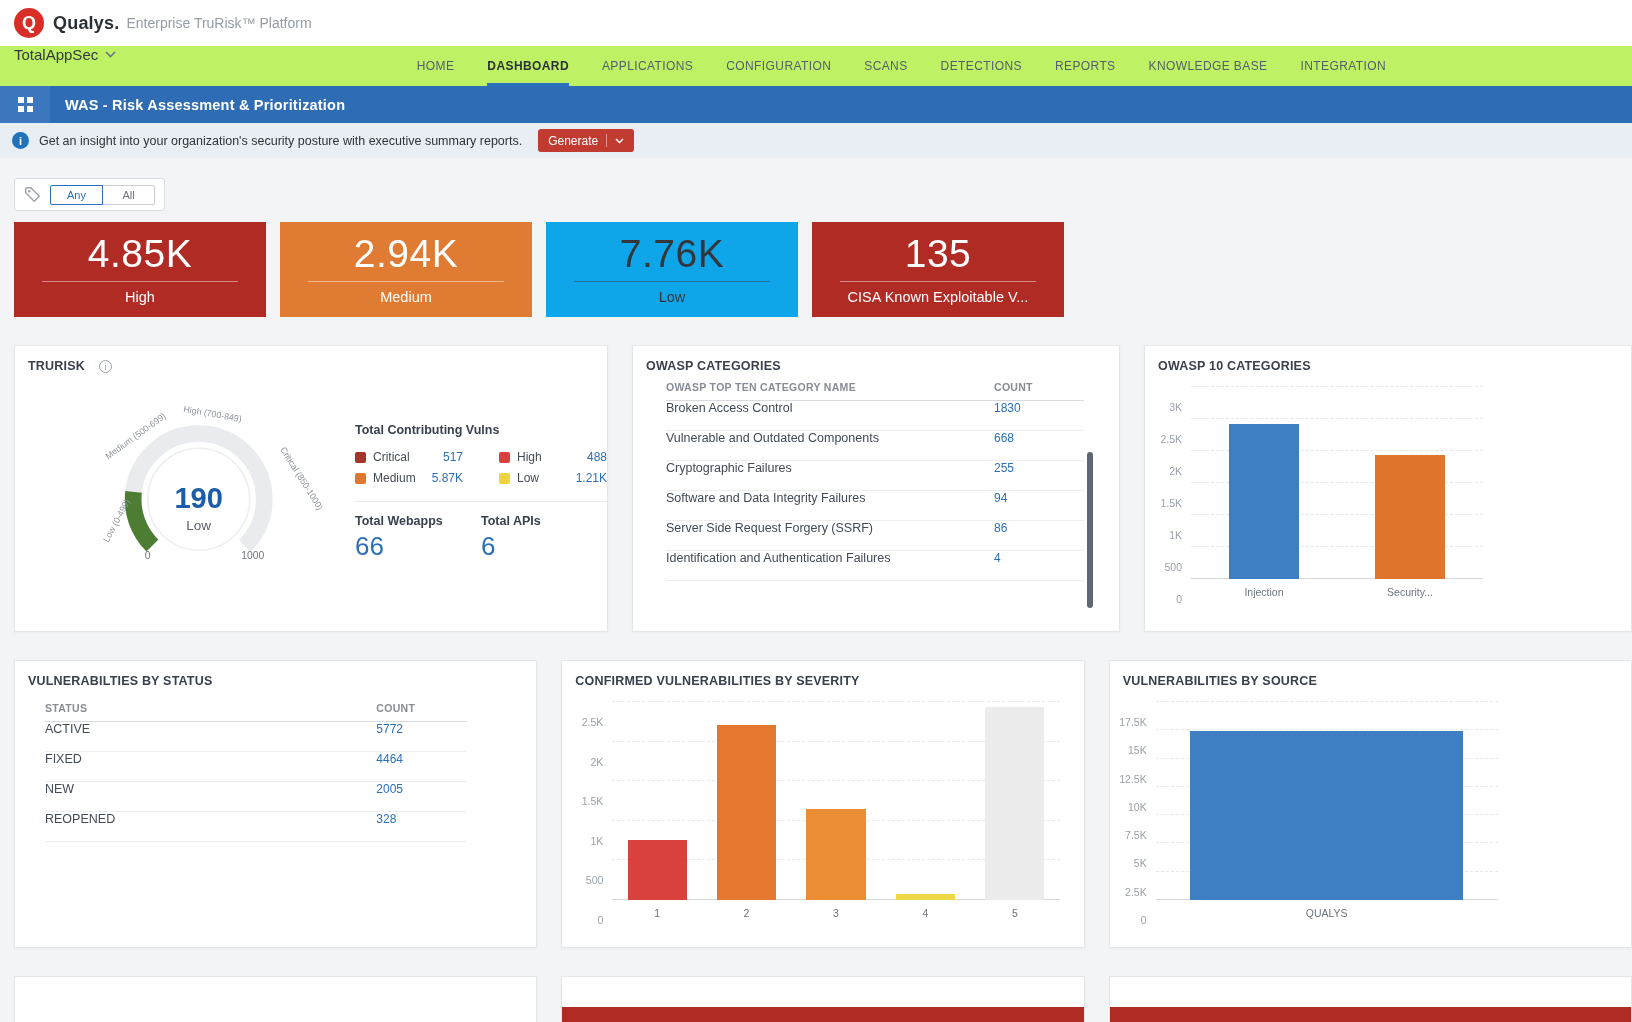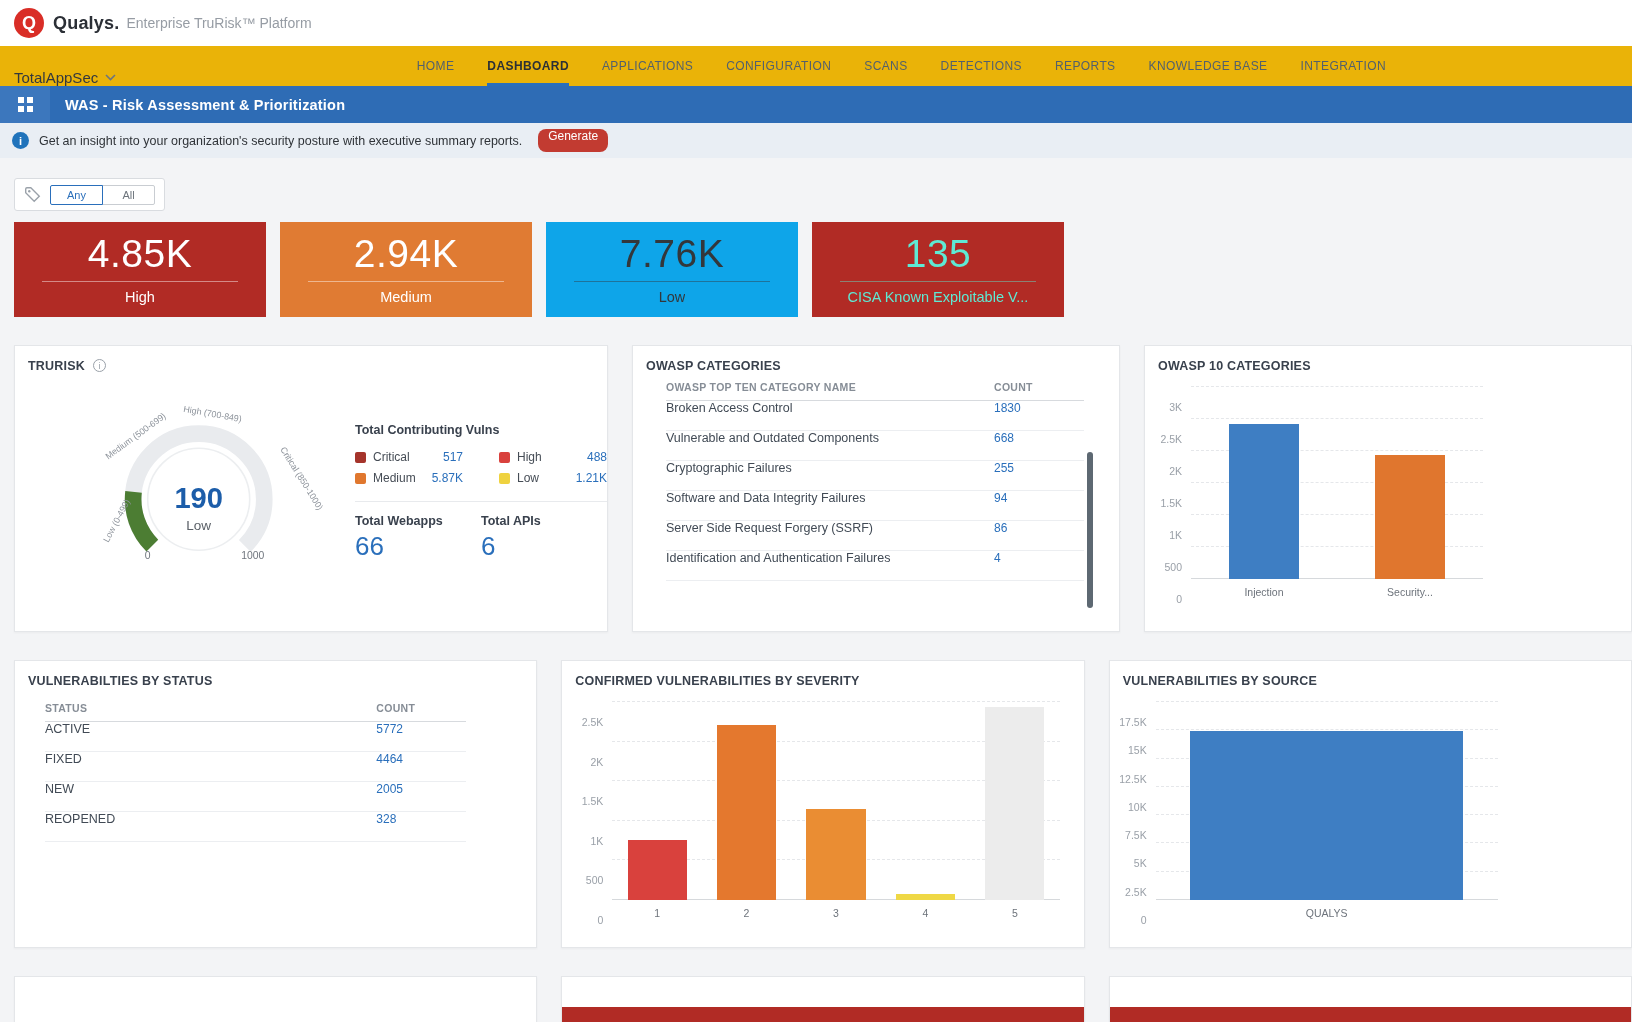--- a/index.html
+++ b/index.html
@@ -11,40 +11,40 @@
   }
   [data-interactable="true"] { cursor:pointer; }
 
   
   .topbar { height:46px; background:#fff; display:flex; align-items:center; padding-left:14px; }
   .logo-mark { width:30px; height:30px; border-radius:50%; background:#d92e27; color:#fff;
     display:flex; align-items:center; justify-content:center; font-weight:bold; font-size:18px; }
   .brand { margin-left:9px; font-size:18px; font-weight:bold; color:#2b2f36; letter-spacing:.2px; }
   .platform { margin-left:7px; font-size:14px; color:#969ca4; }
 
-  .navrow { height:40px; background:#eab308; display:flex; align-items:flex-end; padding:0 14px; }
+  .navrow { height:40px; background:#bef264; display:flex; align-items:flex-start; padding:0 14px; }
   .app-select { display:flex; align-items:center; gap:7px; font-size:15px; color:#33383e; }
   .main-nav { margin-left:auto; margin-right:232px; display:flex; gap:33px; align-items:stretch; height:40px; }
   .nav-item { display:flex; align-items:center; font-size:12px; letter-spacing:.4px; color:#53606c;
     text-decoration:none; border-bottom:3px solid transparent; padding-top:3px; }
   .nav-item.active { color:#2b3036; font-weight:bold; border-bottom-color:#2a6fbb; }
 
   
   .bluebar { height:37px; background:#2e6cb5; display:flex; align-items:center; color:#fff; }
   .bluebar-icon { width:50px; height:37px; background:#3c77bd; display:flex; align-items:center; justify-content:center; }
   .bluebar-title { margin-left:15px; font-size:14.5px; font-weight:bold; letter-spacing:.2px; }
 
   
   .infobar { height:35px; background:#e9eef4; display:flex; align-items:center; padding-left:12px; gap:10px; }
   .info-icon { width:17px; height:17px; border-radius:50%; background:#2073bb; color:#fff;
     font-size:11px; font-weight:bold; display:flex; align-items:center; justify-content:center; flex:none; }
   .info-text { font-size:12.5px; color:#2f3338; }
-  .generate-btn { margin-left:6px; background:#c23b31; color:#fff; border:none; border-radius:8px;
+  .generate-btn { margin-left:6px; background:#c23b31; color:#fff; border:none; border-radius:3px;
     height:23px; padding:0 10px; display:flex; align-items:center; gap:8px; font-size:12px;
-    font-family:inherit;flex-direction:column; }
+    font-family:inherit; }
   .btn-divider { width:1px; height:13px; background:rgba(255,255,255,.45); }
 
   
   .tagfilter { margin:20px 0 0 14px; width:151px; height:33px; background:#fff;
     border:1px solid #d9dce0; border-radius:3px; display:flex; align-items:center; padding:0 9px; gap:9px; }
   .segmented { display:flex; flex:1; }
   .seg { flex:1; height:20px; font-size:11px; background:#fff; border:1px solid #c9cdd2;
     color:#6d747c; font-family:inherit; }
   .seg:first-child { border-radius:2px 0 0 2px; }
   .seg:last-child { border-radius:0 2px 2px 0; margin-left:-1px; }
@@ -59,21 +59,21 @@
 
   
   .panel-grid { display:flex; gap:24px; margin:28px 0 0 14px; align-items:flex-start; }
   .panel-grid.row2 { margin-top:28px; }
   .panel { background:#fff; border:1px solid #e4e6e9; box-shadow:0 1px 2px rgba(0,0,0,.04); position:relative; }
   .col1 { width:621px; }
   .col2 { width:621px; }
   .col3 { width:621px; }
   .row1 .panel { height:287px; }
   .row2 .panel { height:288px; }
-  .panel-title-row { display:flex; align-items:flex-start; gap:8px; padding:13px 14px 0 13px; }
+  .panel-title-row { display:flex; align-items:flex-end; gap:14px; padding:13px 14px 0 13px; }
   .panel-title { font-size:12.5px; font-weight:bold; color:#39414d; letter-spacing:.2px; }
   .mini-info { width:13px; height:13px; border-radius:50%; border:1px solid #9aa1a9; color:#9aa1a9;
     font-size:9px; display:flex; align-items:center; justify-content:center; }
 
   
   .trurisk-body { display:flex; margin-top:4px; }
   .gauge-wrap { width:340px; flex:none; }
   .gauge-wrap svg { margin:18px 0 0 64px; }
   .gauge-value { font-size:28px; font-weight:bold; fill:#1c5da9; }
   .gauge-level { font-size:13px; fill:#5b6168; }
@@ -191,21 +191,21 @@
     <div class="stat-card" data-interactable="true" style="background: rgb(224, 123, 51); color: rgb(255, 255, 255);">
     <div class="stat-value" data-interactable="false">2.94K</div>
     <div class="stat-divider" data-interactable="false"></div>
     <div class="stat-label" data-interactable="false">Medium</div>
   </div>
     <div class="stat-card" data-interactable="true" style="background: #0ea5e9; color: rgb(51, 55, 59);">
     <div class="stat-value" data-interactable="false">7.76K</div>
     <div class="stat-divider" data-interactable="false"></div>
     <div class="stat-label" data-interactable="false">Low</div>
   </div>
-    <div class="stat-card" data-interactable="true" style="background: rgb(177, 43, 37); color: #5eead4;">
+    <div class="stat-card" data-interactable="true" style="background: rgb(177, 43, 37); color: #ffffff;">
     <div class="stat-value" data-interactable="false">135</div>
     <div class="stat-divider" data-interactable="false"></div>
     <div class="stat-label" data-interactable="false">CISA Known Exploitable V...</div>
   </div>
   </div>
 
 <div class="panel-grid row1" data-interactable="false">
 
   <section class="panel col1" data-interactable="false">
     <div class="panel-title-row">

